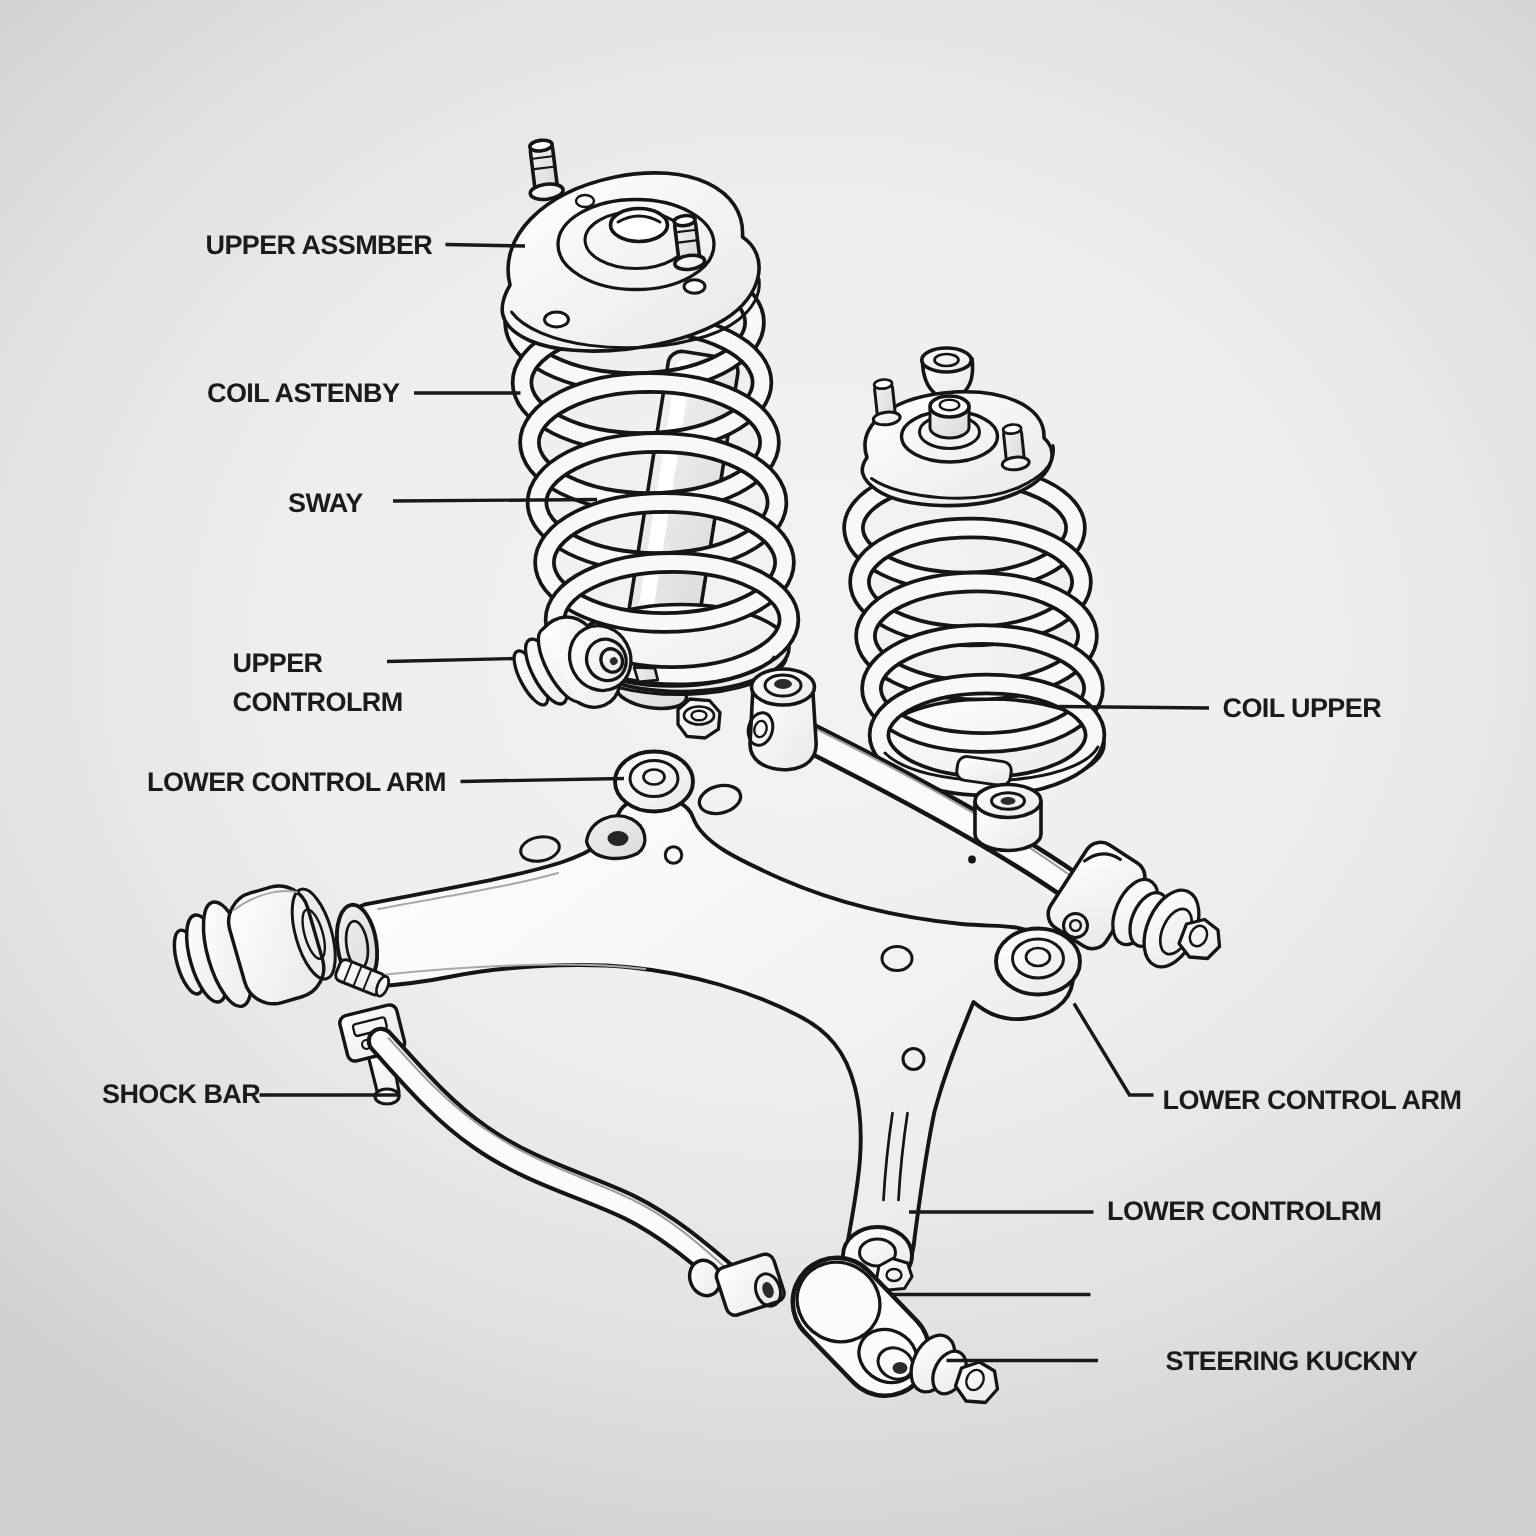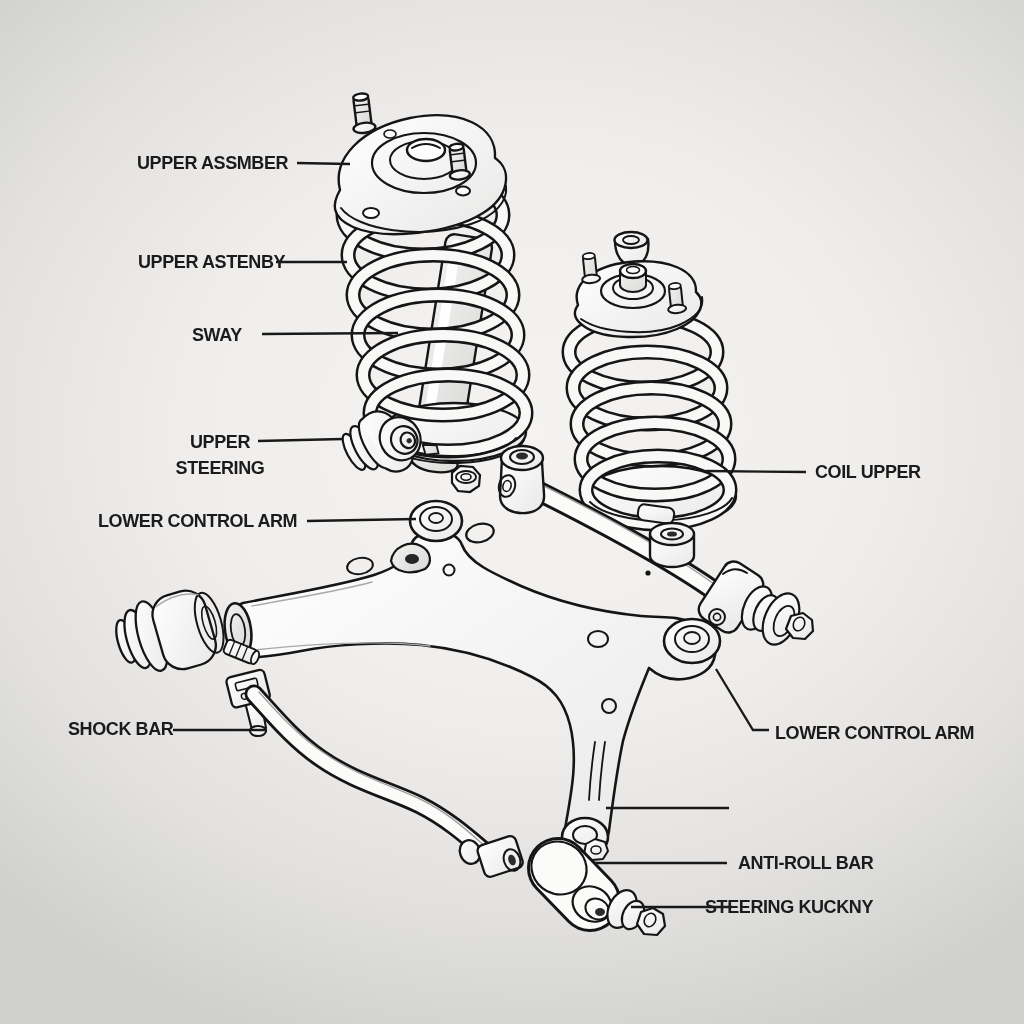--- a/index.html
+++ b/index.html
@@ -6,21 +6,21 @@
   .stage{
     position:relative;width:1024px;height:1024px;overflow:hidden;
     background:radial-gradient(ellipse 760px 640px at 52% 42%, #f4f3f2 0%, #efeeed 45%, #e2e1e0 75%, #d0d0cf 100%);
     font-family:"Liberation Sans","DejaVu Sans",sans-serif;
   }
   .stage svg{position:absolute;left:0;top:0;}
   .lbl{
     position:absolute;white-space:nowrap;color:#1b1b1b;
     font-weight:700;font-size:18px;line-height:26px;letter-spacing:-0.4px;
   }
-  .lbl.center{text-align:center;}
+  .lbl.center{text-align:left;}
 </style>
 </head>
 <body>
 
 <div class="stage">
 
 <svg width="1024" height="1024" viewBox="0 0 1024 1024">
   <defs>
     <linearGradient id="g1" x1="0" y1="0" x2="1" y2="1">
       <stop offset="0" stop-color="#ffffff"></stop>
@@ -314,25 +314,25 @@
     <line x1="706" y1="471" x2="806" y2="472"></line>
     <line x1="173" y1="730" x2="267" y2="730"></line>
     <polyline points="716,669 753,730 769,730"></polyline>
     <line x1="606" y1="808" x2="729" y2="808"></line>
     <line x1="594" y1="863" x2="727" y2="863"></line>
     <line x1="631" y1="907" x2="732" y2="907"></line>
   </g>
 </svg>
 
   <div class="lbl" style="left:137px;top:150px">UPPER ASSMBER</div>
-  <div class="lbl" style="left:138px;top:249px">UPPER ASTENBY</div>
+  <div class="lbl" style="left:138px;top:249px">COIL ASTENBY</div>
   <div class="lbl" style="left:192px;top:322px">SWAY</div>
   <div class="lbl center" style="left:155px;top:429px;width:130px">
     <div>UPPER</div>
-    <div>STEERING</div>
+    <div>CONTROLRM</div>
   </div>
   <div class="lbl" style="left:98px;top:508px">LOWER CONTROL ARM</div>
   <div class="lbl" style="left:815px;top:459px">COIL UPPER</div>
   <div class="lbl" style="left:68px;top:716px">SHOCK BAR</div>
   <div class="lbl" style="left:775px;top:720px">LOWER CONTROL ARM</div>
-  <div class="lbl" style="left:738px;top:850px">ANTI-ROLL BAR</div>
-  <div class="lbl" style="left:705px;top:894px">STEERING KUCKNY</div>
+  <div class="lbl" style="left:738px;top:794px">LOWER CONTROLRM</div>
+  <div class="lbl" style="left:777px;top:894px">STEERING KUCKNY</div>
 </div>
 
 </body></html>

